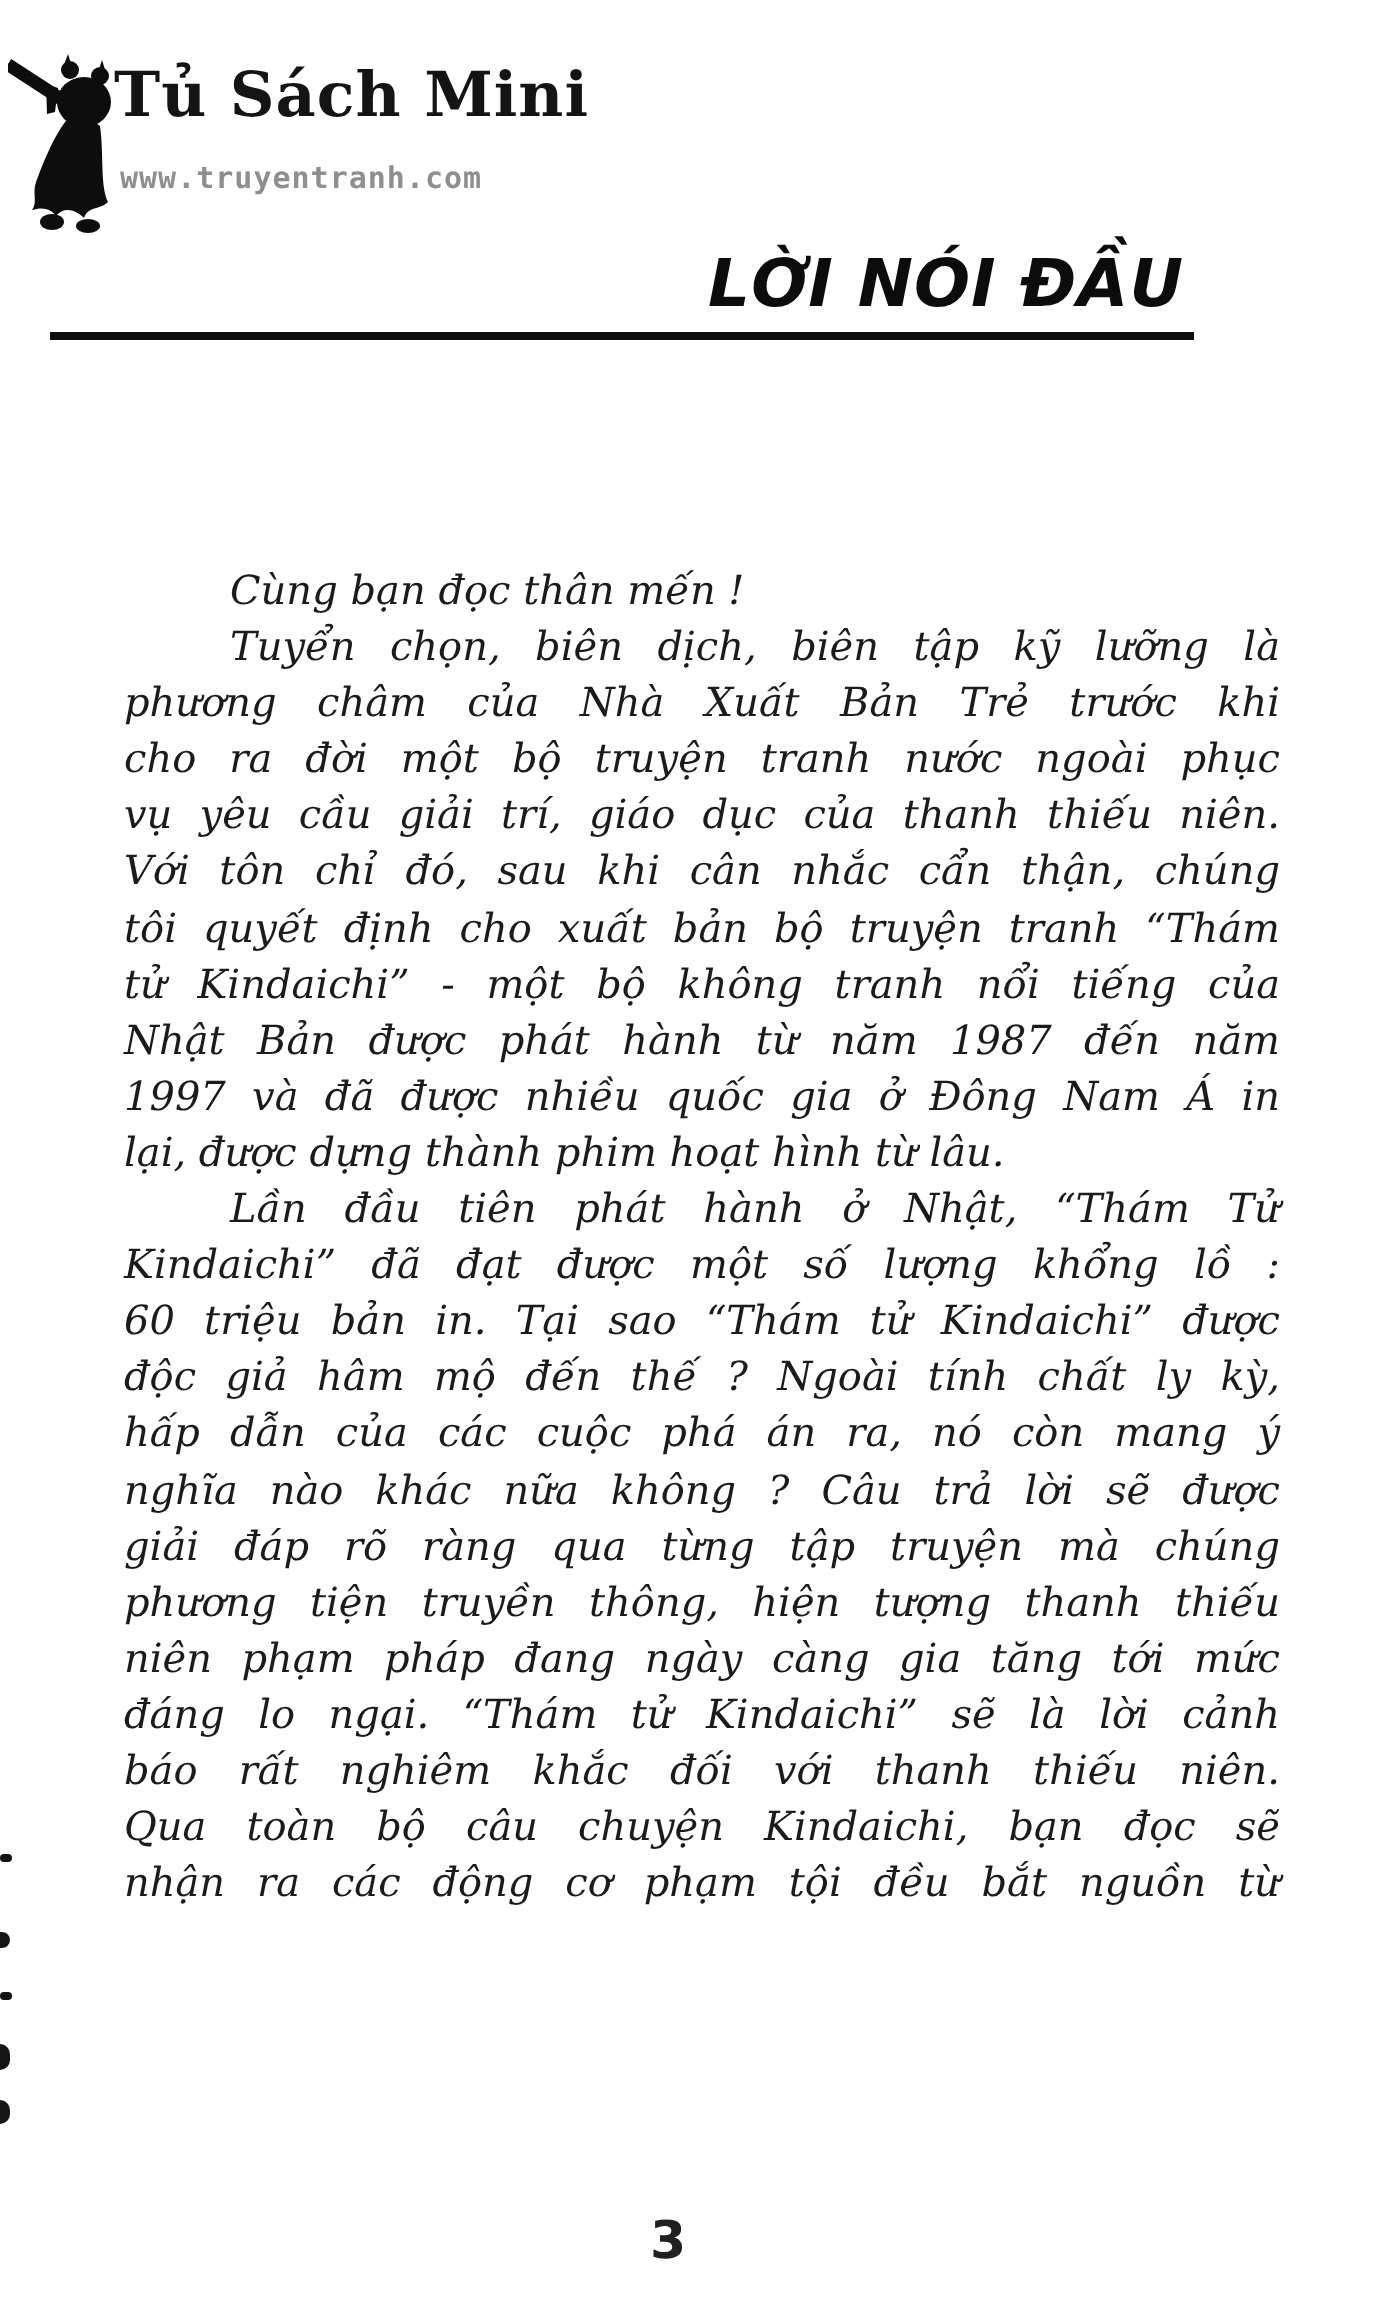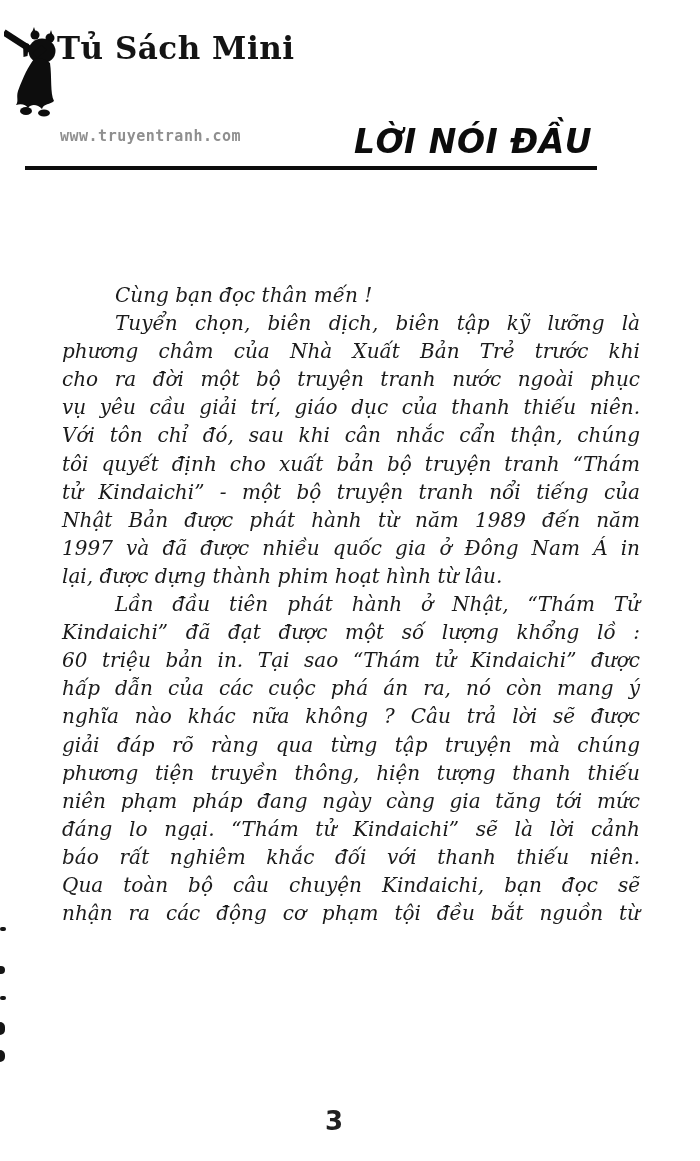--- a/index.html
+++ b/index.html
@@ -21,21 +21,21 @@
   .logo-title {
     position: absolute; left: 57px; top: 30px;
     font-family: "DejaVu Serif", "Liberation Serif", serif;
     font-weight: bold; font-size: 31px; color: #141414;
     letter-spacing: 0.5px; white-space: nowrap;
   }
   .logo-site {
     position: absolute; left: 60px; top: 80px;
     font-family: "DejaVu Sans Mono", "Liberation Mono", monospace;
     font-weight: bold; font-size: 15px; color: #8f8f8f;
-    letter-spacing: 0.5px; white-space: nowrap; margin-top: 47px;
+    letter-spacing: 0.5px; white-space: nowrap;
   }
 
   
   .main-title {
     position: absolute; top: 121px; right: 92px;
     font-family: "DejaVu Sans", "Liberation Sans", sans-serif;
     font-style: italic; font-weight: bold;
     font-size: 33px; line-height: 42px;
     letter-spacing: 0.5px; color: #0c0c0c;
     white-space: nowrap; margin: 0;
@@ -114,27 +114,28 @@
   <div class="title-rule"></div>
 
   <main class="content">
       <div class="line indent end">Cùng bạn đọc thân mến !</div>
       <div class="line indent">Tuyển chọn, biên dịch, biên tập kỹ lưỡng là</div>
       <div class="line">phương châm của Nhà Xuất Bản Trẻ trước khi</div>
       <div class="line">cho ra đời một bộ truyện tranh nước ngoài phục</div>
       <div class="line">vụ yêu cầu giải trí, giáo dục của thanh thiếu niên.</div>
       <div class="line">Với tôn chỉ đó, sau khi cân nhắc cẩn thận, chúng</div>
       <div class="line">tôi quyết định cho xuất bản bộ truyện tranh “Thám</div>
-      <div class="line">tử Kindaichi” - một bộ truyện tranh nổi tiếng của</div>
-      <div class="line">Nhật Bản được phát hành từ năm 1989 đến năm</div>
+      <div class="line">tử Kindaichi” - một bộ không tranh nổi tiếng của</div>
+      <div class="line">Nhật Bản được phát hành từ năm 1987 đến năm</div>
       <div class="line">1997 và đã được nhiều quốc gia ở Đông Nam Á in</div>
       <div class="line end">lại, được dựng thành phim hoạt hình từ lâu.</div>
       <div class="line indent">Lần đầu tiên phát hành ở Nhật, “Thám Tử</div>
       <div class="line">Kindaichi” đã đạt được một số lượng khổng lồ :</div>
       <div class="line">60 triệu bản in. Tại sao “Thám tử Kindaichi” được</div>
+      <div class="line">độc giả hâm mộ đến thế ? Ngoài tính chất ly kỳ,</div>
       <div class="line">hấp dẫn của các cuộc phá án ra, nó còn mang ý</div>
       <div class="line">nghĩa nào khác nữa không ? Câu trả lời sẽ được</div>
       <div class="line">giải đáp rõ ràng qua từng tập truyện mà chúng</div>
       <div class="line">phương tiện truyền thông, hiện tượng thanh thiếu</div>
       <div class="line">niên phạm pháp đang ngày càng gia tăng tới mức</div>
       <div class="line">đáng lo ngại. “Thám tử Kindaichi” sẽ là lời cảnh</div>
       <div class="line">báo rất nghiêm khắc đối với thanh thiếu niên.</div>
       <div class="line">Qua toàn bộ câu chuyện Kindaichi, bạn đọc sẽ</div>
       <div class="line">nhận ra các động cơ phạm tội đều bắt nguồn từ</div>
     </main>

